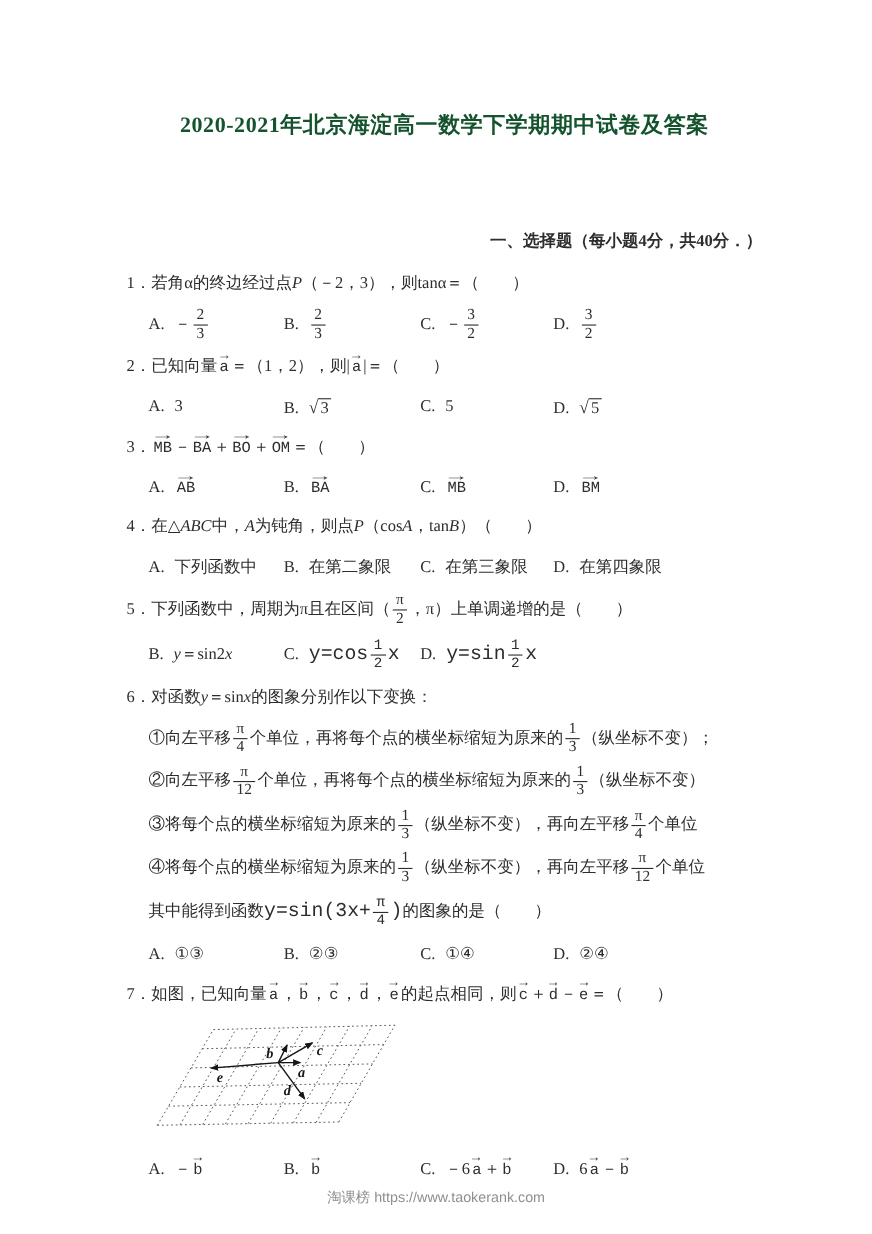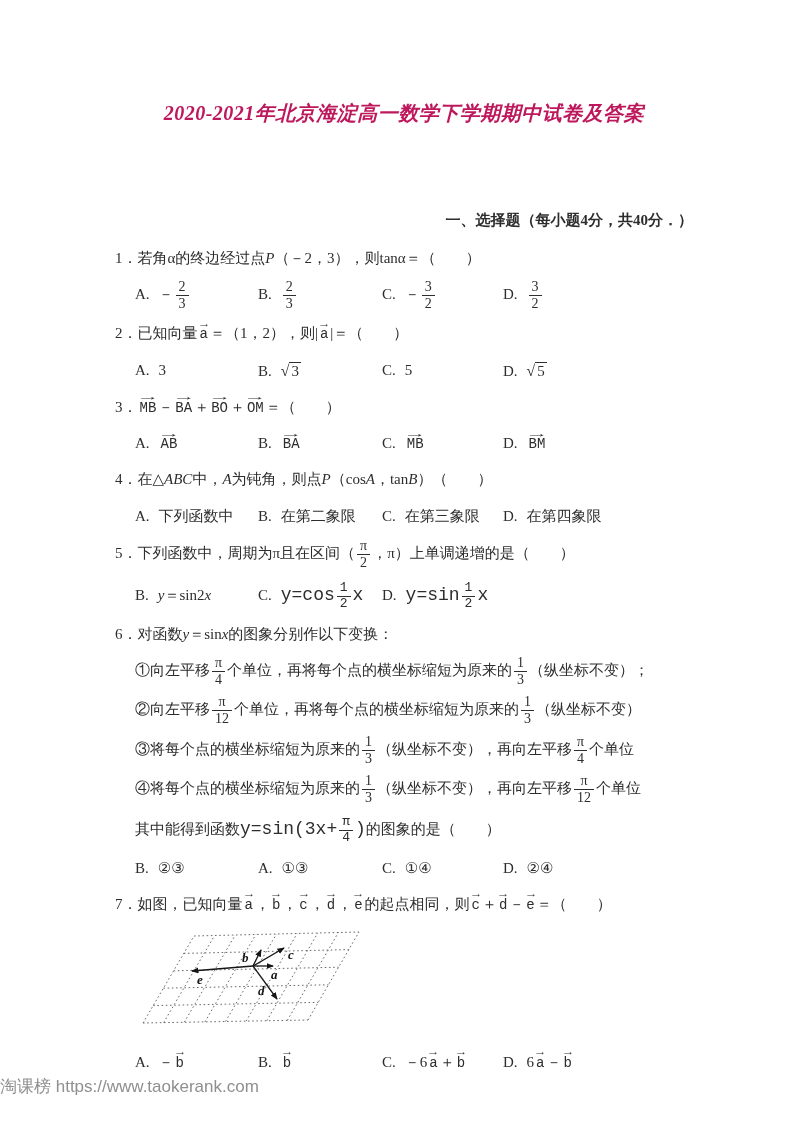--- a/index.html
+++ b/index.html
@@ -12,23 +12,22 @@
     background:#ffffff;
     font-family:"Liberation Serif","DejaVu Serif",serif;
     font-size:15px;
     color:#2d2d2d;
   }
   .title{
     margin:0 0 80px 0;
     text-align:center;
     font-size:20px;
     font-weight:bold;
-    color:#be185d;
+    color:#14532d;
     letter-spacing:.5px;
-    font-style:italic;
   }
   .section-heading{
     font-weight:bold;
     margin:0 0 10px 16px;
     line-height:1.8;
     text-align:right;
   }
   .question{margin:0 0 2px 0;}
   .stem-line{line-height:1.95;margin:6px 0;}
   .stem-sub{padding-left:20px;margin:6px 0;}
@@ -66,23 +65,23 @@
   .sqrt .rad{font-size:1.05em;}
   .sqrt .sbody{border-top:1px solid #2d2d2d;padding:0 2px;}
   
   .fig{margin:4px 0 4px 25px;}
   .fig-label{
     font-family:"Liberation Serif","DejaVu Serif",serif;
     font-style:italic;font-weight:bold;font-size:13px;fill:#151515;
   }
   .footer{
     position:absolute;left:0;right:0;bottom:24px;
-    text-align:left;
+    text-align:center;
     font-family:"Liberation Sans","DejaVu Sans",sans-serif;
-    font-size:17px;
+    font-size:13px;
     color:#8f8f8f;
   }
 </style>
 </head>
 <body>
 
 <div class="page" style="color: rgb(45, 45, 45);">
   <h1 class="title">2020-2021年北京海淀高一数学下学期期中试卷及答案</h1>
   <div class="section-heading">一、选择题（每小题4分，共40分．）</div>
   <div id="questions">
@@ -179,22 +178,22 @@
             <span class="den">3</span>
           </span><span class="">（纵坐标不变），再向左平移</span><span class="frac">
             <span class="num">π</span>
             <span class="den">12</span>
           </span><span class="">个单位</span></div>
         <div class="stem-line stem-sub"><span class="">其中能得到函数</span><span class="mono">y=sin(3x+</span><span class="frac fm">
             <span class="num">π</span>
             <span class="den">4</span>
           </span><span class="mono">)</span><span class="">的图象的是（　　）</span></div>
         <div class="options">
+          <div class="opt"><span class="opt-label">A.</span><span class="">①③</span></div>
           <div class="opt"><span class="opt-label">B.</span><span class="">②③</span></div>
-          <div class="opt"><span class="opt-label">A.</span><span class="">①③</span></div>
           <div class="opt"><span class="opt-label">C.</span><span class="">①④</span></div>
           <div class="opt"><span class="opt-label">D.</span><span class="">②④</span></div>
         </div>
       </div>
       <div class="question">
         <div class="stem-line"><span class="">7．如图，已知向量</span><span class="vec"><span class="vec-arrow" style="transform: translateX(-50%) scaleX(1.15);">→</span><span class="vec-body">a</span></span><span class="">，</span><span class="vec"><span class="vec-arrow" style="transform: translateX(-50%) scaleX(1.15);">→</span><span class="vec-body">b</span></span><span class="">，</span><span class="vec"><span class="vec-arrow" style="transform: translateX(-50%) scaleX(1.15);">→</span><span class="vec-body">c</span></span><span class="">，</span><span class="vec"><span class="vec-arrow" style="transform: translateX(-50%) scaleX(1.15);">→</span><span class="vec-body">d</span></span><span class="">，</span><span class="vec"><span class="vec-arrow" style="transform: translateX(-50%) scaleX(1.15);">→</span><span class="vec-body">e</span></span><span class="">的起点相同，则</span><span class="vec"><span class="vec-arrow" style="transform: translateX(-50%) scaleX(1.15);">→</span><span class="vec-body">c</span></span><span class="">＋</span><span class="vec"><span class="vec-arrow" style="transform: translateX(-50%) scaleX(1.15);">→</span><span class="vec-body">d</span></span><span class="">－</span><span class="vec"><span class="vec-arrow" style="transform: translateX(-50%) scaleX(1.15);">→</span><span class="vec-body">e</span></span><span class="">＝（　　）</span></div>
         <div class="fig"><svg width="290" height="114" viewBox="0 0 290 114">
             <defs>
               <marker id="arw" markerWidth="9" markerHeight="8" refX="6.5" refY="3" orient="auto" markerUnits="userSpaceOnUse">
                 <path d="M0,0L7.5,3L0,6Z" fill="#151515"></path>

